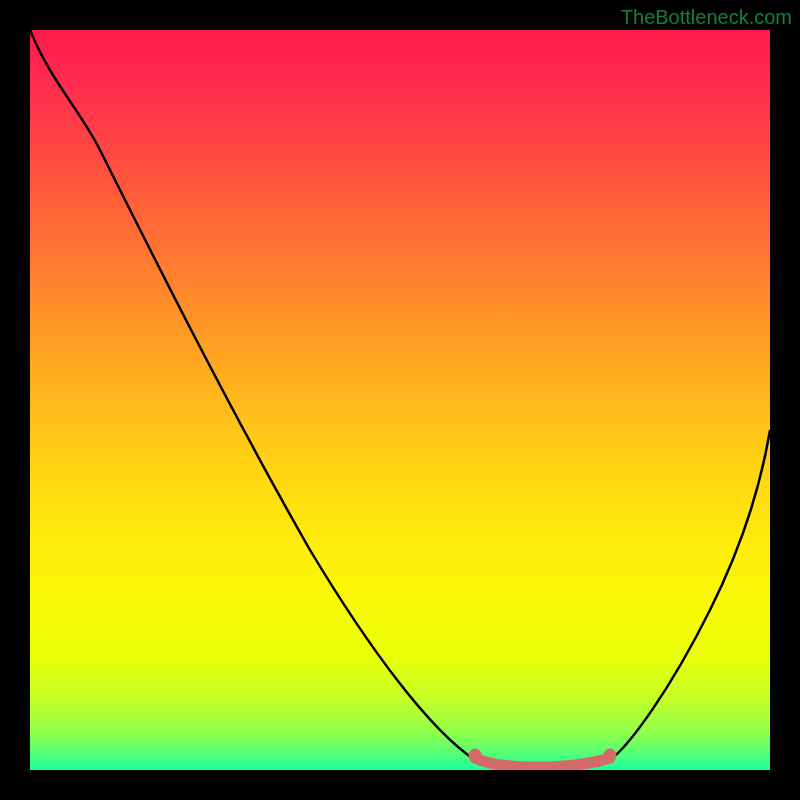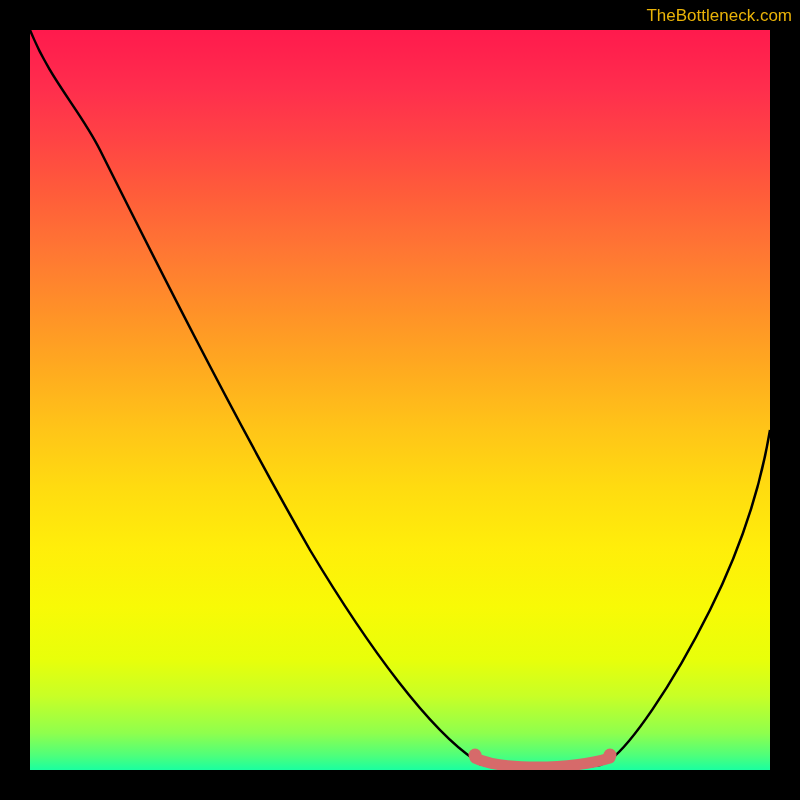--- a/index.html
+++ b/index.html
@@ -29,22 +29,22 @@
         #8fff4d 95%,
         #4fff7a 98%,
         #1affa0 100%
       );
     }
     
     .watermark {
       position: absolute;
       top: 6px;
       right: 8px;
-      color: #eab308;
-      font-size: 17px;
+      color: #15803d;
+      font-size: 20px;
       font-weight: 500;
       z-index: 10;
     }
     
     .curve-svg {
       position: absolute;
       left: 0;
       top: 0;
       width: 100%;
       height: 100%;

